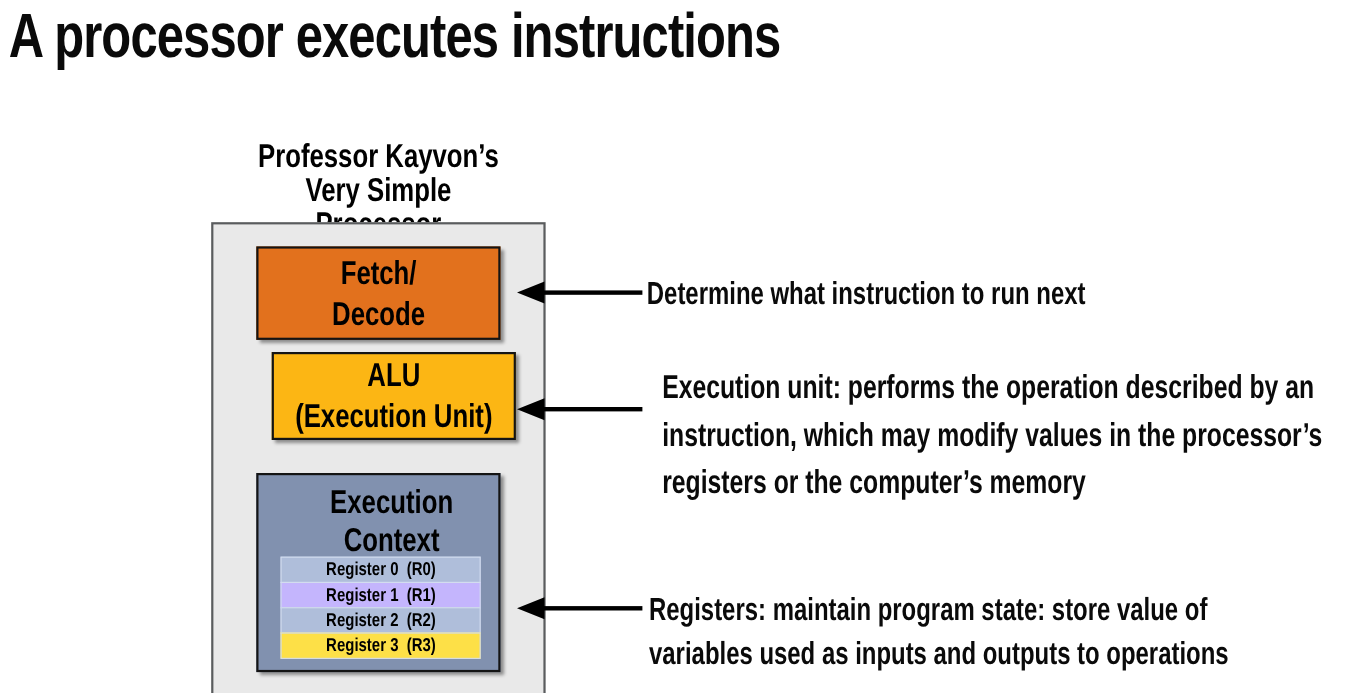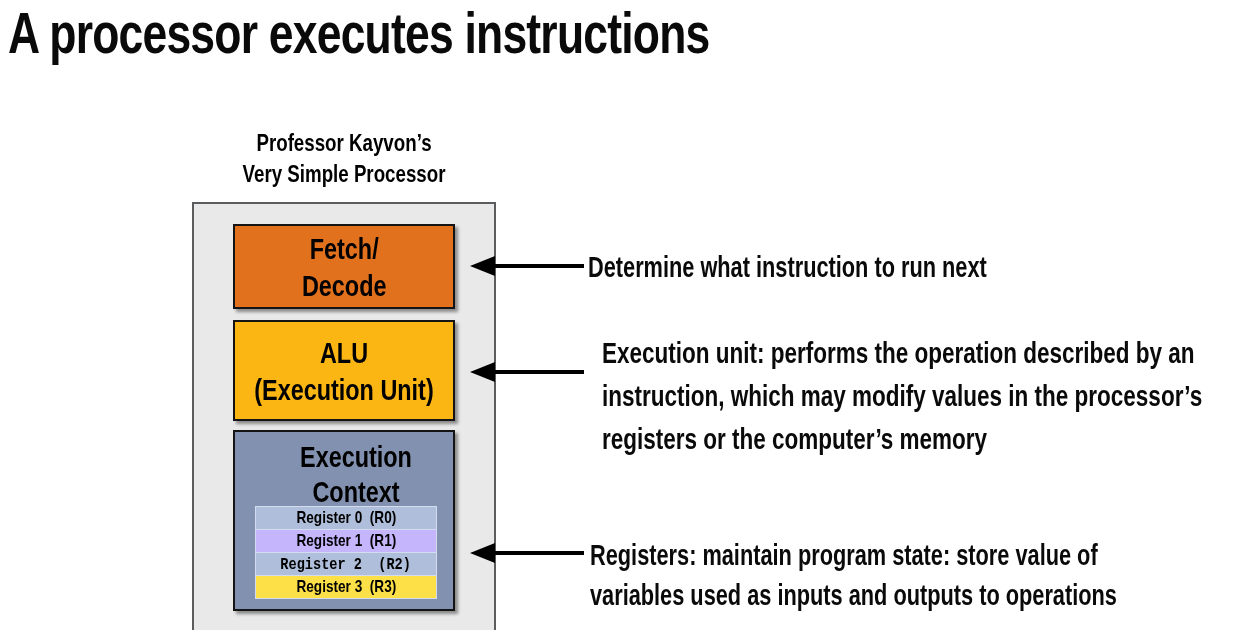--- a/index.html
+++ b/index.html
@@ -10,32 +10,32 @@
   .canvas { position:absolute; inset:0; }
 
   
   .cxL { transform:scaleX(.78); transform-origin:left top; }
   .cxC { transform:scaleX(.78); transform-origin:center top; }
 
   .title { position:absolute; left:8px; top:2px; font-size:57px; line-height:62px;
            font-weight:bold; white-space:nowrap; letter-spacing:-1px; color:#0a0a0a; }
 
   .proc-caption { position:absolute; left:192px; top:127px; width:304px;
-                  text-align:center; font-size:24px; line-height:31px; font-weight:bold; }
+                  text-align:center; font-size:30px; line-height:31px; font-weight:bold; }
 
   .chassis { position:absolute; left:192px; top:202px; width:304px; height:434px;
              border:2px solid #5a5c5e; }
 
   .unit { position:absolute; left:233px; width:222px; border:2px solid #141414;
           box-shadow:3px 3px 3px rgba(0,0,0,.40);
           display:flex; align-items:center; justify-content:center; }
   .unit-label { text-align:center; font-weight:bold; font-size:30px; line-height:37px;
                 white-space:nowrap; }
   .fetch   { top:224px; height:85px; }
-  .alu     { top:320px; height:101px; }
+  .alu     { top:320px; height:80px;margin-left:14px; }
   .context { top:430px; height:181px; display:block; }
 
   .ec-title { padding-top:7px; line-height:35px; }
   .registers { position:absolute; left:20px; top:74px; width:182px;border-radius:22px; }
   .register { height:24px; margin-top:-1px; border:1px solid #d3ddef;
               display:flex; align-items:center; justify-content:center; }
   .register:first-child { margin-top:0; }
   .register span { font-size:17px; font-weight:bold; white-space:pre;
                    transform:scaleX(.8); transform-origin:center center; }
 
@@ -86,21 +86,21 @@
       <div>Execution</div>
       <div>Context</div>
     </div>
     <div class="registers">
       <div class="register" style="background-color: rgb(175, 190, 218);">
         <span>Register 0  (R0)</span>
       </div>
       <div class="register" style="background-color: #c4b5fd;">
         <span>Register 1  (R1)</span>
       </div>
-      <div class="register" style="background-color: rgb(175, 190, 218); font-family: Liberation Mono, monospace;">
+      <div class="register" style="background-color: rgb(175, 190, 218);">
         <span>Register 2  (R2)</span>
       </div>
       <div class="register" style="background-color: #fde047;">
         <span>Register 3  (R3)</span>
       </div>
     </div>
   </div>
 
   <div class="arrow arrow-1">
     <div class="head"></div>

